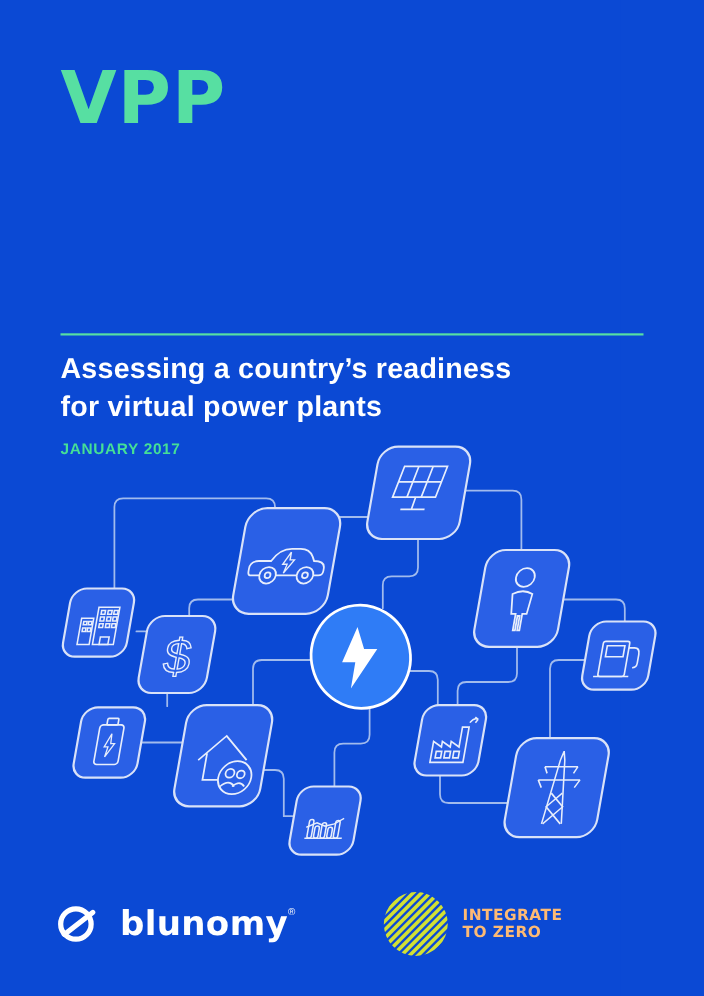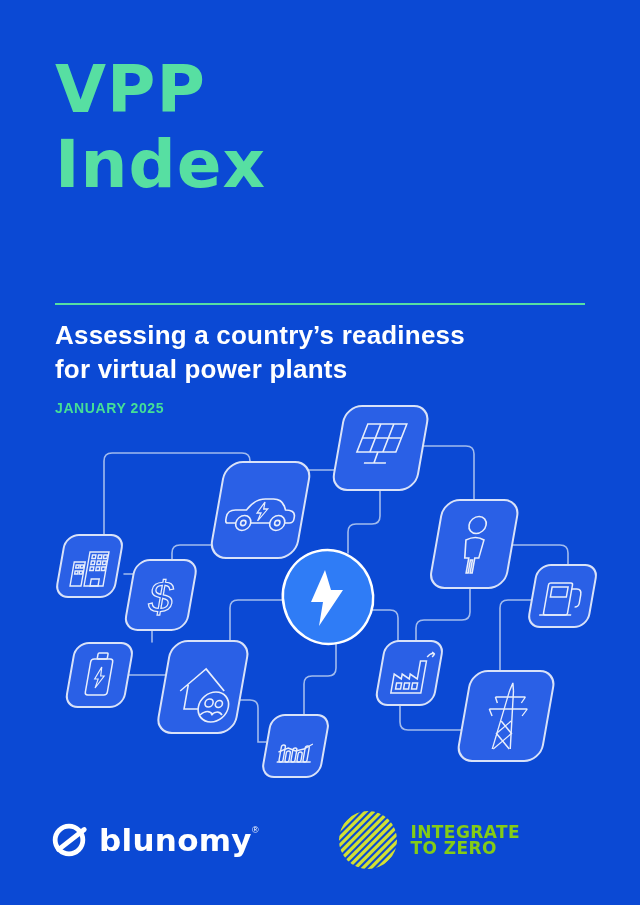--- a/index.html
+++ b/index.html
@@ -16,46 +16,45 @@
             font-weight:700;font-size:26px;line-height:34px;letter-spacing:0.2px;}
   .date{position:absolute;left:55px;top:400px;color:#45df96;
         font-weight:700;font-size:14px;letter-spacing:0.6px;}
 
   
   .illus{position:absolute;left:0;top:392px;width:640px;height:408px;}
 
   
   .footer{position:absolute;left:48px;top:808px;width:560px;height:64px;
           display:flex;align-items:center;}
-  .blunomy{display:flex;align-items:center;gap:9px;justify-content:flex-end;}
+  .blunomy{display:flex;align-items:center;gap:19px;justify-content:flex-end;}
   .blunomy-word{color:#ffffff;font-weight:700;font-size:31px;letter-spacing:0.3px;
                 font-family:"DejaVu Sans", sans-serif;}
   .blunomy-reg{color:#ffffff;font-size:9px;vertical-align:super;position:relative;top:-12px;}
   .itz{display:flex;align-items:center;gap:12px;margin-left:78px;}
-  .itz-text{color:#84cc16;font-weight:700;font-size:17px;line-height:16px;
+  .itz-text{color:#fdba74;font-weight:700;font-size:14px;line-height:16px;
             letter-spacing:0.4px;font-family:"DejaVu Sans", sans-serif;}
 </style>
 </head>
 <body>
 
 <div class="page">
 
   <div class="title">
     <div>VPP</div>
-    <div>Index</div>
   </div>
 
   <div class="rule"></div>
 
   <div class="subtitle">
     <div>Assessing a country’s readiness</div>
     <div>for virtual power plants</div>
   </div>
 
-  <div class="date">JANUARY 2025</div>
+  <div class="date">JANUARY 2017</div>
 
   <svg class="illus" viewBox="0 392 640 408">
     <g fill="none" stroke="#bccff2" stroke-width="1.6" stroke-linecap="round" opacity="0.85">
       <path d="M 104,535 V 461 Q 104,453 112,453 H 242 Q 250,453 250,461 V 463"></path>
       <path d="M 124,574 H 154 Q 162,574 162,566 V 561"></path>
       <path d="M 300,470 H 336"></path>
       <path d="M 380,490 V 516 Q 380,524 372,524 H 356 Q 348,524 348,532 V 553"></path>
       <path d="M 423,446 H 466 Q 474,446 474,454 V 501"></path>
       <path d="M 512,545 H 560 Q 568,545 568,553 V 566"></path>
       <path d="M 470,588 V 612 Q 470,620 462,620 H 424 Q 416,620 416,628 V 642"></path>

